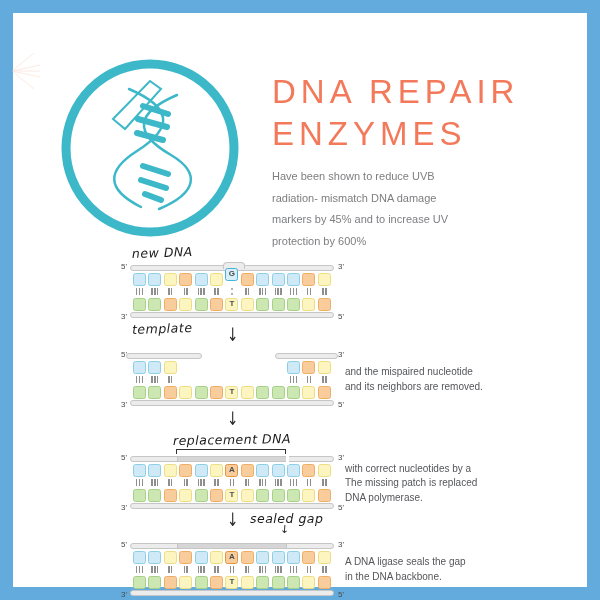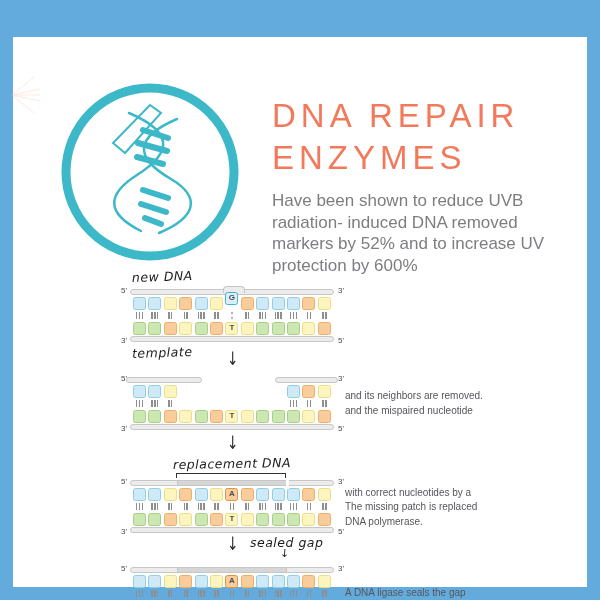--- a/index.html
+++ b/index.html
@@ -1,30 +1,30 @@
 <!DOCTYPE html>
 <html style="--frame: #63abdc; --teal: #3cb8c9; --title: #f3795b; --blue-f: #cfeaf6; --blue-b: #8ccfe6; --green-f: #cde7b2; --green-b: #a6d086; --yellow-f: #fdf5c0; --yellow-b: #ecdd86; --orange-f: #f9cd9b; --orange-b: #efae66; --hl-f: #d8effa; --hl-b: #49b0d8; --bb-f: #ececec; --bb-b: #c6c6c6; --bb-p: #d6d6d6; --bond: #8e8e8e;"><head>
 <meta charset="utf-8">
 <style>
   html,body{margin:0;padding:0;}
   body{
     width:600px;height:600px;position:relative;overflow:hidden;
     font-family:"Liberation Sans",sans-serif;background:var(--frame,#63abdc);
   }
-  .canvas{position:absolute;left:13px;top:13px;right:13px;bottom:13px;background:#fff;margin-top:24px;}
+  .canvas{position:absolute;left:13px;top:13px;right:13px;bottom:13px;background:#fff;}
   
   .sparkle{position:absolute;left:-3px;top:30px;opacity:.35;}
   
   .icon-wrap{position:absolute;left:42px;top:40px;width:190px;height:190px;}
   .title-block{position:absolute;left:259px;top:58px;width:280px;}
   .title-line{
     font-size:33px;font-weight:300;letter-spacing:5px;line-height:42px;
     color:var(--title,#f3795b);font-family:"Liberation Sans",sans-serif;
   }
-  .subtitle{margin-top:11px;font-size:17px;line-height:21.5px;color:#7d7e81;}
+  .subtitle{margin-top:11px;font-size:11px;line-height:21.5px;color:#7d7e81;}
   
   .steps{position:absolute;left:87px;top:233px;width:480px;}
   .step-row{display:flex;align-items:center;}
   .diagram-col{width:234px;flex:0 0 234px;position:relative;box-sizing:border-box;}
   .core{position:relative;width:204px;margin-left:30px;}
   .bar{height:6px;background:var(--bb-f,#ececec);border:1px solid var(--bb-b,#c6c6c6);
        border-radius:3px;box-sizing:border-box;position:relative;}
   .bar.fragmented{background:none;border:none;}
   .frag{position:absolute;top:0;height:6px;background:var(--bb-f);border:1px solid var(--bb-b);
         border-radius:3px;box-sizing:border-box;}
@@ -106,22 +106,22 @@
         </g>
       </g>
     </svg>
   </div>
 
   <div class="title-block">
     <div class="title-line">DNA REPAIR</div>
     <div class="title-line">ENZYMES</div>
     <div class="subtitle">
         <div class="sub-line">Have been shown to reduce UVB</div>
-        <div class="sub-line">radiation- induced DNA removed</div>
-        <div class="sub-line">markers by 52% and to increase UV</div>
+        <div class="sub-line">radiation- mismatch DNA damage</div>
+        <div class="sub-line">markers by 45% and to increase UV</div>
         <div class="sub-line">protection by 600%</div>
       </div>
   </div>
 
   <div class="steps">
       <div class="step-row">
         <div class="diagram-col">
           <div class="anno anno-left">new DNA</div>
           <div class="core">
             <div class="bar top">
@@ -309,22 +309,22 @@
               <div class="square orange"></div>
             </div>
             <div class="bar bottom"></div>
             <div class="end-label tl">5'</div>
             <div class="end-label tr">3'</div>
             <div class="end-label bl">3'</div>
             <div class="end-label br">5'</div>
           </div>
         </div>
         <div class="caption">
+          <div class="cap-line">and the mispaired nucleotide</div>
           <div class="cap-line">and its neighbors are removed.</div>
-          <div class="cap-line">and the mispaired nucleotide</div>
         </div>
       </div>
       <div class="arrow-row m4">
         <div class="darr">↓</div>
       </div>
       <div class="step-row">
         <div class="diagram-col">
           <div class="anno anno-center">replacement DNA</div>
           <div class="bracket"></div>
           <div class="core">
@@ -546,17 +546,18 @@
             </div>
             <div class="bar bottom"></div>
             <div class="end-label tl">5'</div>
             <div class="end-label tr">3'</div>
             <div class="end-label bl">3'</div>
             <div class="end-label br">5'</div>
           </div>
         </div>
         <div class="caption">
           <div class="cap-line">A DNA ligase seals the gap</div>
+          <div class="cap-line">in the DNA backbone.</div>
         </div>
       </div>
     </div>
 
 </div>
 
 </body></html>

